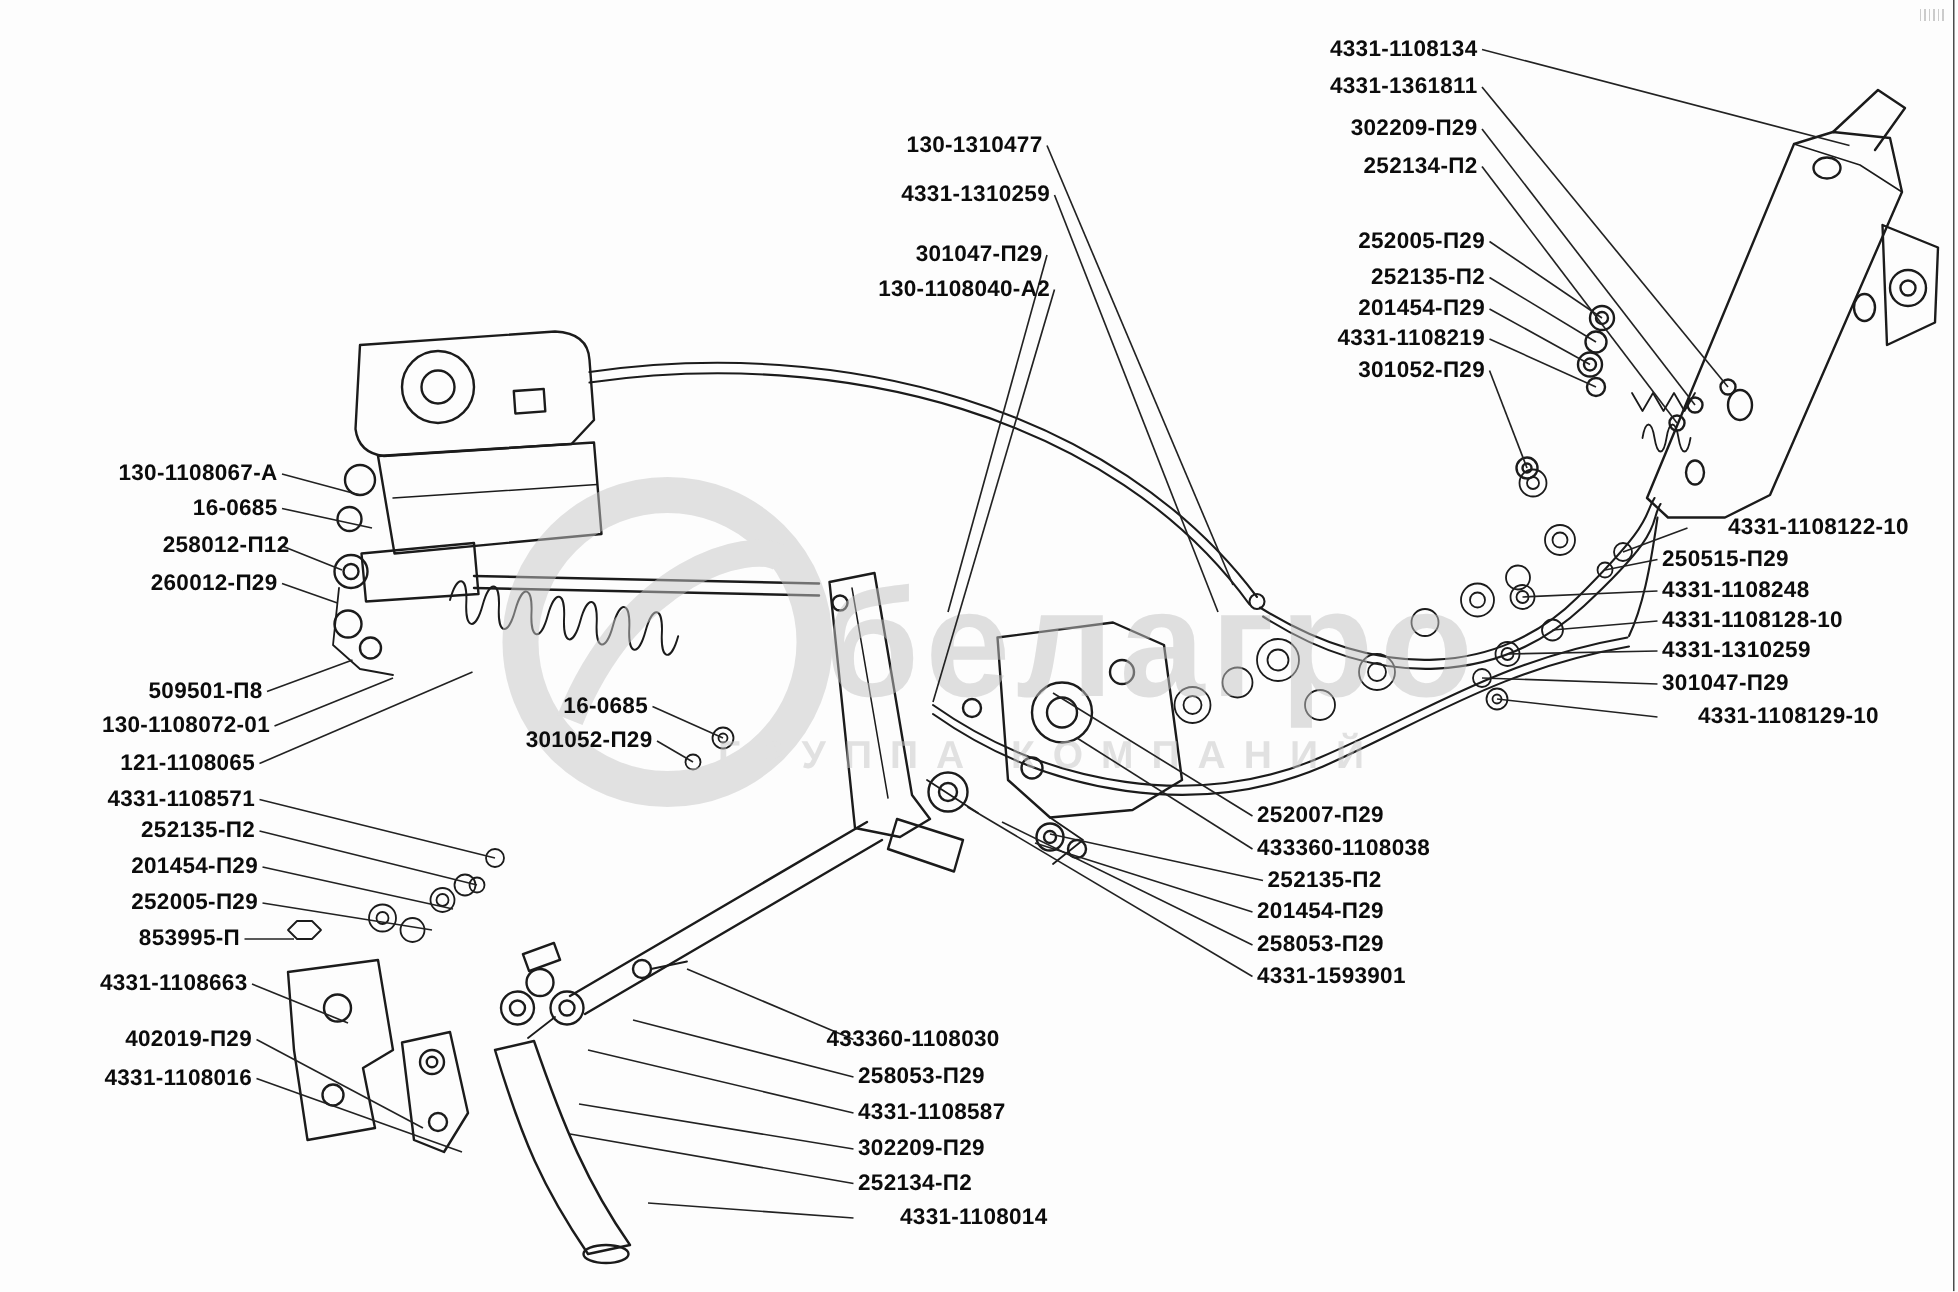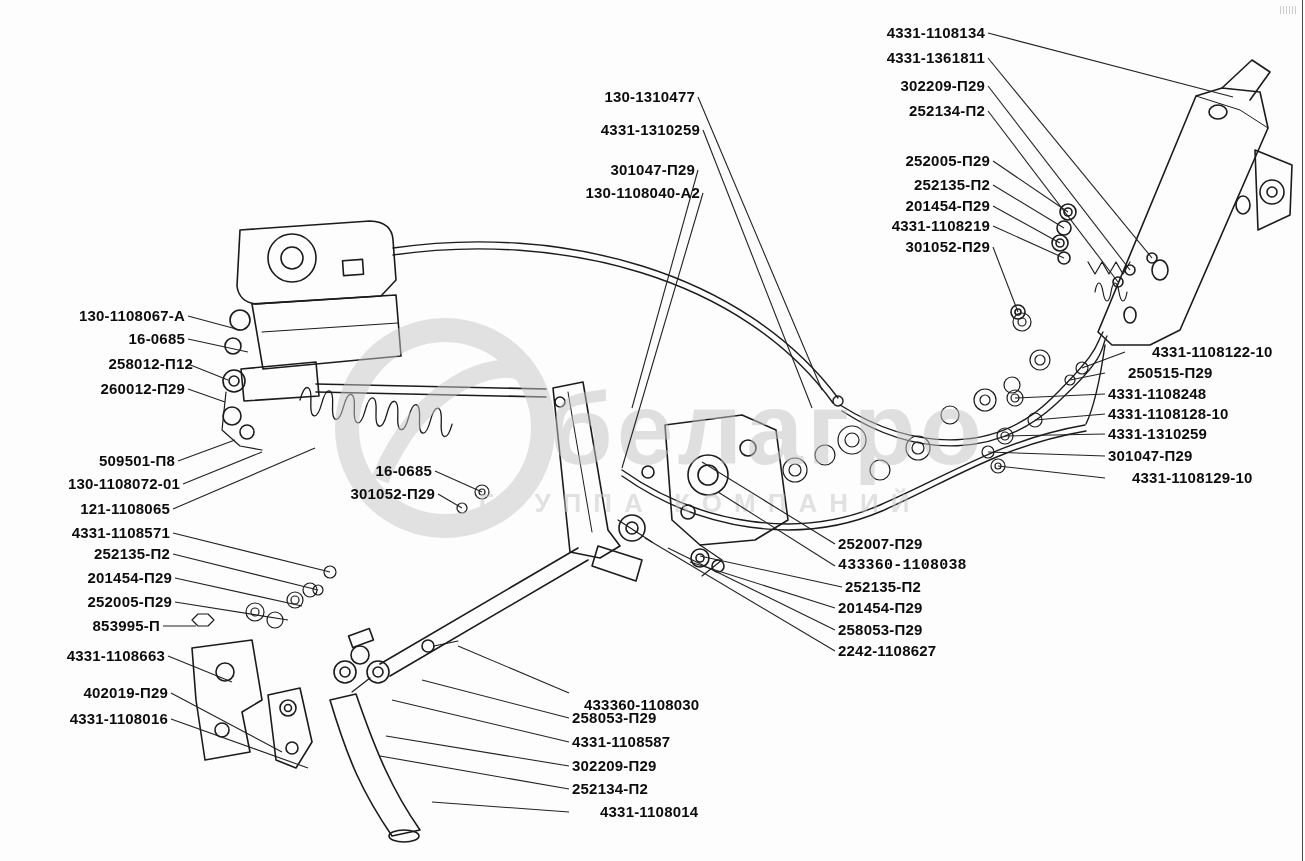--- a/index.html
+++ b/index.html
@@ -288,33 +288,33 @@
       <div class="part-label" style="right: 1135px; top: 544px;">252135-П2</div>
       <div class="part-label" style="right: 1133px; top: 568px;">201454-П29</div>
       <div class="part-label" style="right: 1133px; top: 592px;">252005-П29</div>
       <div class="part-label" style="right: 1145px; top: 616px;">853995-П</div>
       <div class="part-label" style="right: 1140px; top: 646px;">4331-1108663</div>
       <div class="part-label" style="right: 1137px; top: 683px; text-align: center;">402019-П29</div>
       <div class="part-label" style="right: 1137px; top: 709px;">4331-1108016</div>
       <div class="part-label" style="right: 873px; top: 461px;">16-0685</div>
       <div class="part-label" style="right: 870px; top: 484px;">301052-П29</div>
       <div class="part-label" style="left: 1128px; top: 342px; margin-left: 24px;">4331-1108122-10</div>
-      <div class="part-label" style="left: 1108px; top: 363px; margin-left: 20px;">250515-П29</div>
+      <div class="part-label" style="left: 1108px; top: 363px;">250515-П29</div>
       <div class="part-label" style="left: 1108px; top: 384px;">4331-1108248</div>
       <div class="part-label" style="left: 1108px; top: 404px;">4331-1108128-10</div>
       <div class="part-label" style="left: 1108px; top: 424px;">4331-1310259</div>
       <div class="part-label" style="left: 1108px; top: 446px;">301047-П29</div>
       <div class="part-label" style="left: 1108px; top: 468px; margin-left: 24px;">4331-1108129-10</div>
       <div class="part-label" style="left: 838px; top: 534px;">252007-П29</div>
-      <div class="part-label" style="left: 838px; top: 556px; font-family: Liberation Mono, monospace;">433360-1108038</div>
+      <div class="part-label" style="left: 838px; top: 556px;">433360-1108038</div>
       <div class="part-label" style="left: 845px; top: 577px;">252135-П2</div>
       <div class="part-label" style="left: 838px; top: 598px;">201454-П29</div>
       <div class="part-label" style="left: 838px; top: 620px;">258053-П29</div>
-      <div class="part-label" style="left: 838px; top: 641px;">2242-1108627</div>
-      <div class="part-label" style="left: 584px; top: 683px; margin-top: 12px;">433360-1108030</div>
+      <div class="part-label" style="left: 838px; top: 641px;">4331-1593901</div>
+      <div class="part-label" style="left: 551px; top: 683px;">433360-1108030</div>
       <div class="part-label" style="left: 572px; top: 708px;">258053-П29</div>
       <div class="part-label" style="left: 572px; top: 732px;">4331-1108587</div>
       <div class="part-label" style="left: 572px; top: 756px;">302209-П29</div>
       <div class="part-label" style="left: 572px; top: 779px;">252134-П2</div>
       <div class="part-label" style="left: 572px; top: 802px; margin-left: 28px;">4331-1108014</div>
     </div>
 
   <div class="right-edge"></div>
   <div class="corner-artifact"></div>
 </div>

